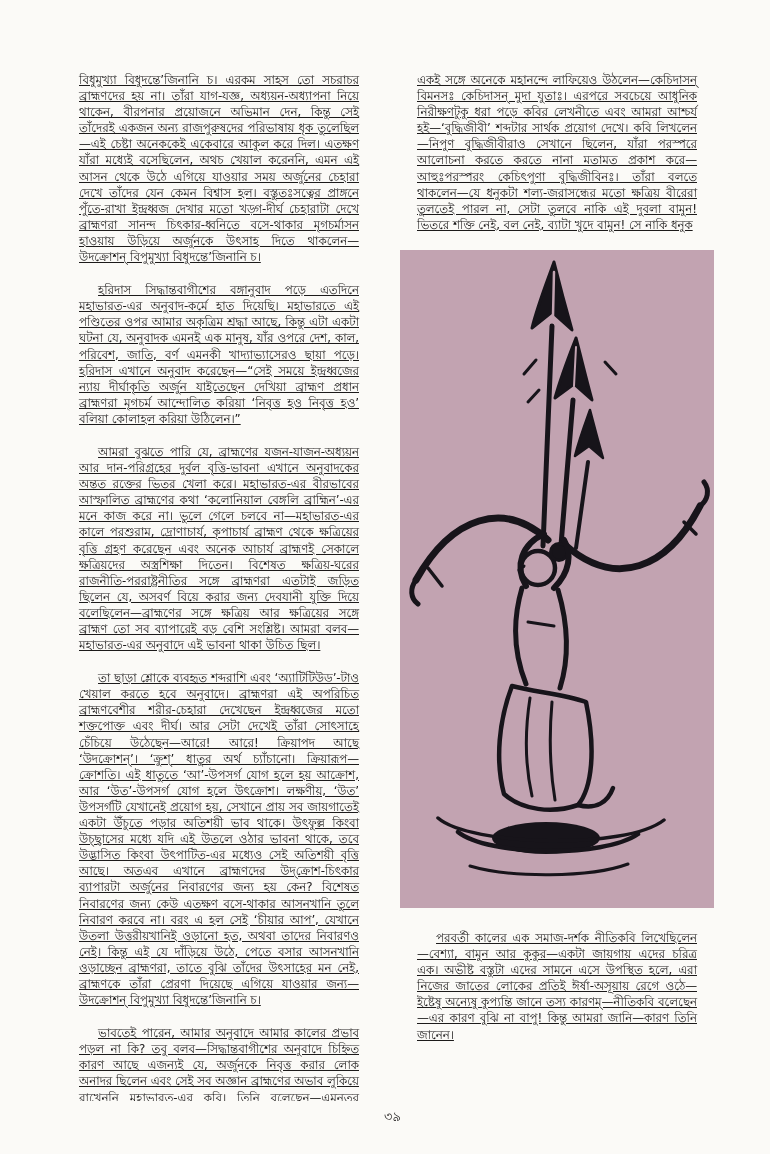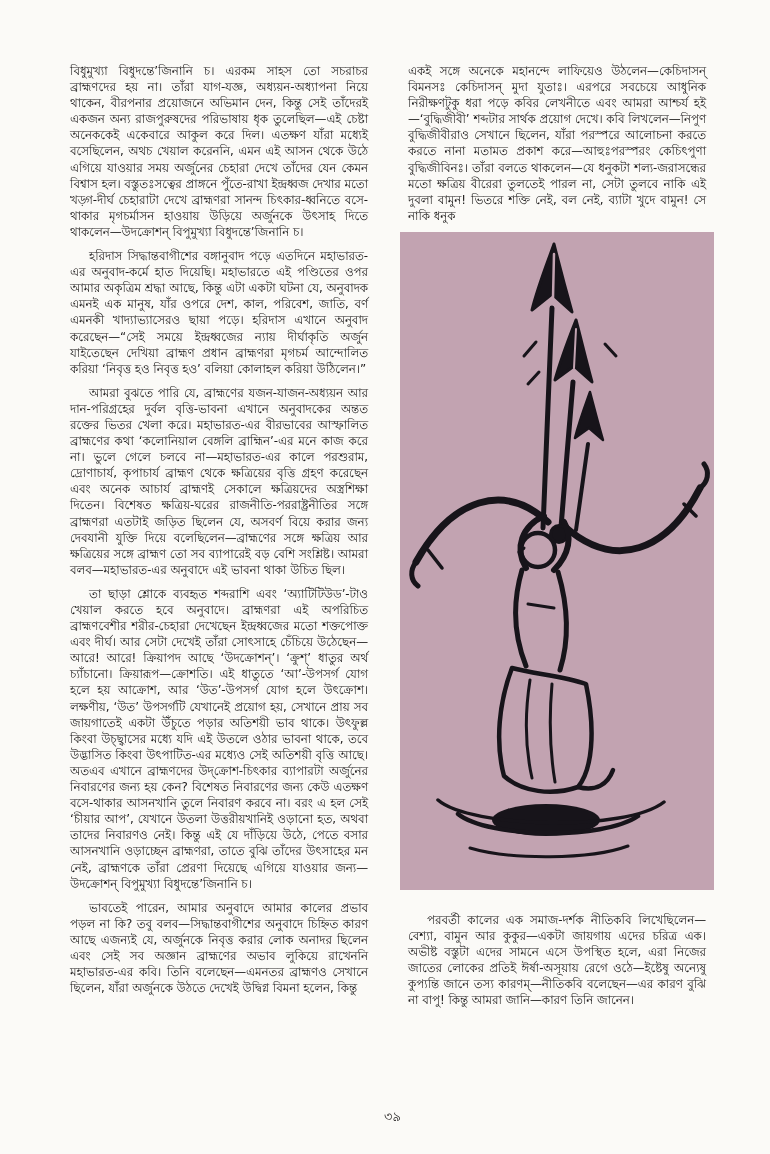--- a/index.html
+++ b/index.html
@@ -27,21 +27,21 @@
     height: 1046px;
   }
   .col {
     width: 314px;
     overflow: hidden;
     text-align: justify;
     font-size: 11.9px;
     line-height: 16.1px;
     letter-spacing: -0.1px;
   }
-  .col p { margin: 8px; }
+  .col p { margin: 17px; text-decoration: underline; }
   .col p.indent { text-indent: 1.6em; }
   .illustration-box {
     width: 314px;
     height: 658px;
     margin: 5px 0 22px 0;
   }
   .illustration-box svg { display: block; }
   .page-number {
     position: absolute;
     left: 0;

